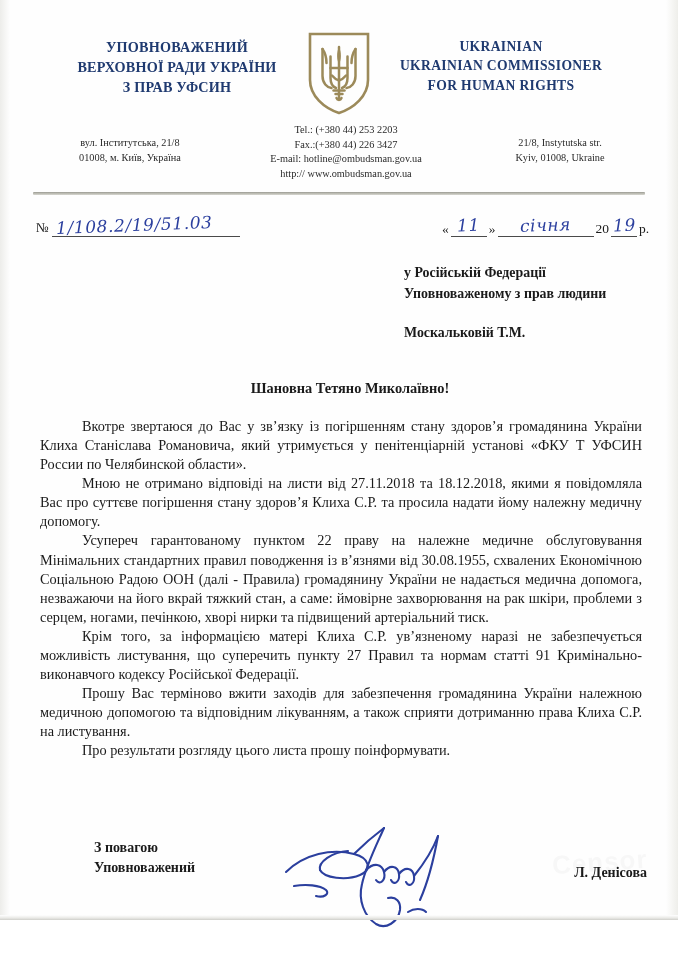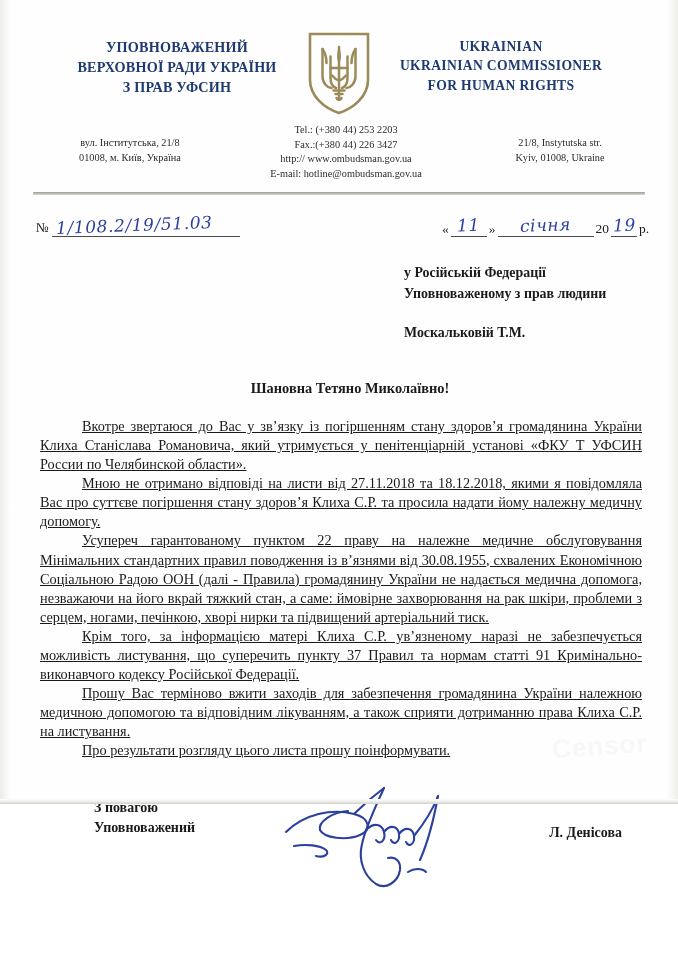--- a/index.html
+++ b/index.html
@@ -12,21 +12,21 @@
     width: 678px;
     height: 960px;
     overflow: hidden;
     font-family: "Liberation Serif", "DejaVu Serif", serif;
     color: #1a1a1a;
     position: relative;
   }
   .page {
     position: relative;
     width: 678px;
-    height: 804px;
+    height: 920px;
     background: #fefefe;
     box-sizing: border-box;
   }
 
   
   .letterhead {
     display: flex;
     flex-direction: row;
     align-items: flex-start;
     justify-content: center;
@@ -176,30 +176,29 @@
   .body-text {
     margin: 20px 36px 0 40px;
     font-size: 14.3px;
     line-height: 1.335;
     text-align: justify;
     text-justify: inter-word;
   }
   .body-text p {
     margin: 0 0 0 0;
     text-indent: 42px;
-    text-decoration: underline;
   }
 
   
   .signature {
     position: absolute;
     left: 0;
     right: 0;
-    top: 798px;
-    padding: 0 52px 0 40px;
+    top: 838px;
+    padding: 0 27px 0 40px;
     box-sizing: border-box;
   }
   .sig-row {
     position: relative;
     display: flex;
     flex-direction: row;
     align-items: flex-start;
     justify-content: space-between;
   }
   .sig-left {
@@ -303,22 +302,22 @@
   </div>
 
   <div class="contacts">
     <div class="c-left">
       <div>вул. Інститутська, 21/8</div>
       <div>01008, м. Київ, Україна</div>
     </div>
     <div class="c-mid">
       <div>Tel.: (+380 44) 253 2203</div>
       <div>Fax.:(+380 44) 226 3427</div>
+      <div>E-mail: hotline@ombudsman.gov.ua</div>
       <div>http:// www.ombudsman.gov.ua</div>
-      <div>E-mail: hotline@ombudsman.gov.ua</div>
     </div>
     <div class="c-right">
       <div>21/8, Instytutska str.</div>
       <div>Kyiv, 01008, Ukraine</div>
     </div>
   </div>
 
   <div class="rule"></div>
 
   <div class="refrow">
@@ -352,21 +351,21 @@
     <div class="gap"></div>
     <div>Москальковій Т.М.</div>
   </div>
 
   <div class="salutation">Шановна Тетяно Миколаївно!</div>
 
   <div class="body-text">
     <p>Вкотре звертаюся до Вас у зв’язку із погіршенням стану здоров’я громадянина України Клиха Станіслава Романовича, який утримується у пенітенціарній установі «ФКУ Т УФСИН России по Челябинской области».</p>
     <p>Мною не отримано відповіді на листи від 27.11.2018 та 18.12.2018, якими я повідомляла Вас про суттєве погіршення стану здоров’я Клиха С.Р. та просила надати йому належну медичну допомогу.</p>
     <p>Усупереч гарантованому пунктом 22 праву на належне медичне обслуговування Мінімальних стандартних правил поводження із в’язнями від 30.08.1955, схвалених Економічною Соціальною Радою ООН (далі - Правила) громадянину України не надається медична допомога, незважаючи на його вкрай тяжкий стан, а саме: ймовірне захворювання на рак шкіри, проблеми з серцем, ногами, печінкою, хворі нирки та підвищений артеріальний тиск.</p>
-    <p>Крім того, за інформацією матері Клиха С.Р. ув’язненому наразі не забезпечується можливість листування, що суперечить пункту 37 Правил та нормам статті 91 Кримінально-виконавчого кодексу Російської Федерації.</p>
+    <p>Крім того, за інформацією матері Клиха С.Р. ув’язненому наразі не забезпечується можливість листування, що суперечить пункту 27 Правил та нормам статті 91 Кримінально-виконавчого кодексу Російської Федерації.</p>
     <p>Прошу Вас терміново вжити заходів для забезпечення громадянина України належною медичною допомогою та відповідним лікуванням, а також сприяти дотриманню права Клиха С.Р. на листування.</p>
     <p>Про результати розгляду цього листа прошу поінформувати.</p>
   </div>
 
   <div class="signature">
     <div class="sig-row">
       <div class="sig-left">
         <div>З повагою</div>
         <div>Уповноважений</div>
       </div>

